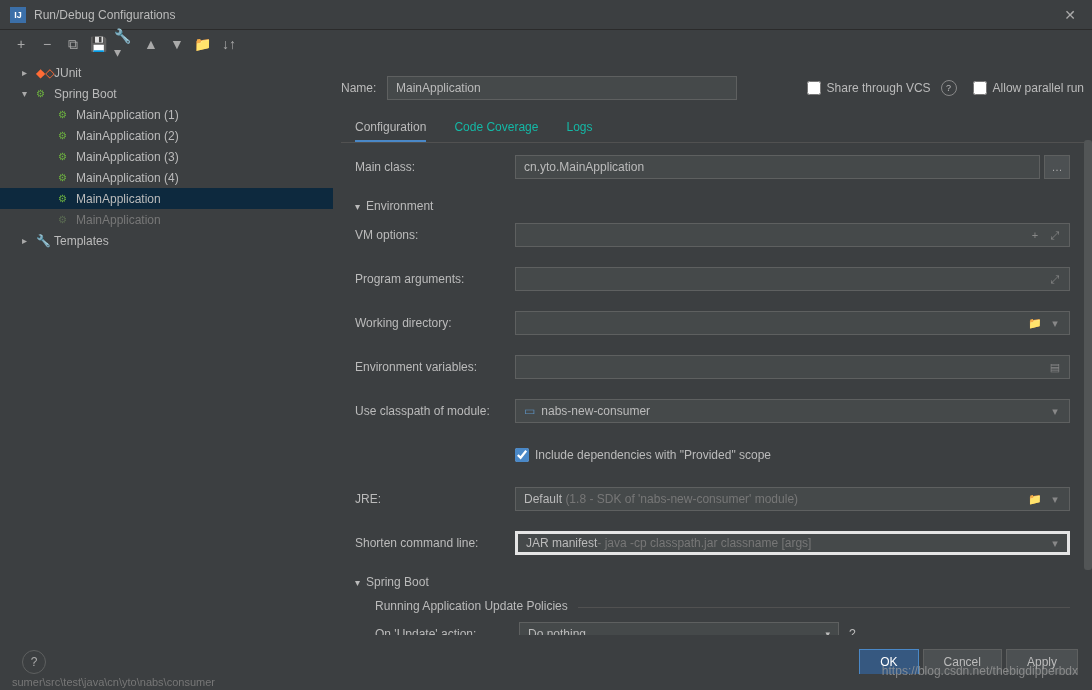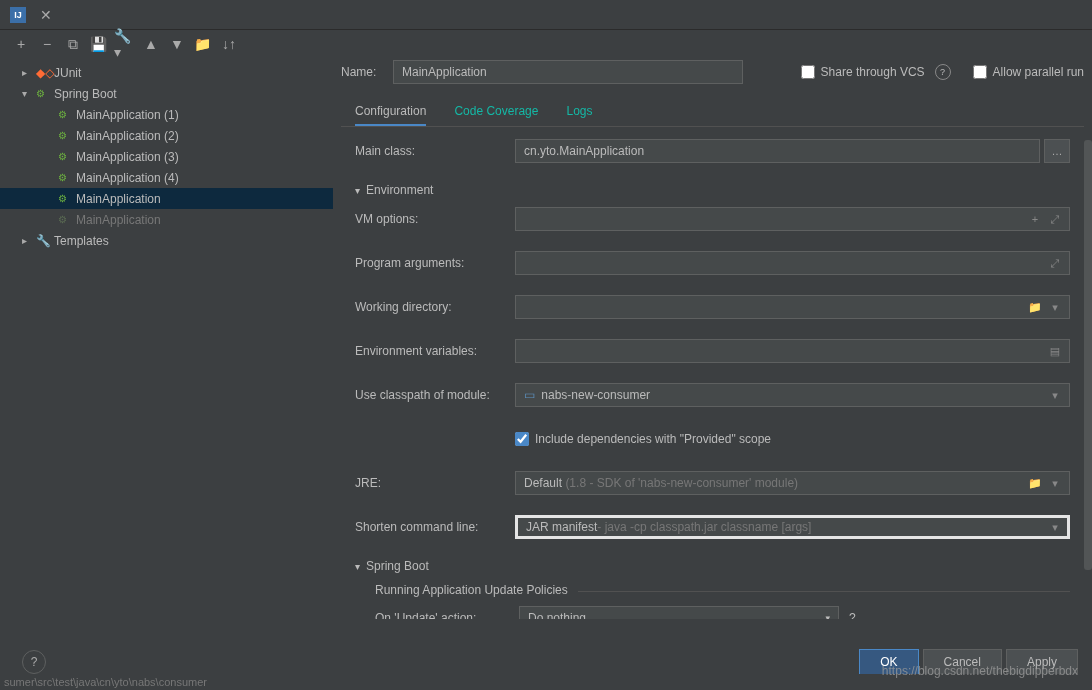--- a/index.html
+++ b/index.html
@@ -16,21 +16,21 @@
 .tree-item.l2 { padding-left: 58px; }
 .tree-item.selected { background: #0d293e; }
 .tree-item .arrow { width: 14px; color: #aaa; font-size: 10px; }
 .tree-item .ticon { width: 18px; display: inline-flex; }
 .junit-ico { color: #ff6b35; }
 .spring-ico, .springm-ico { color: #6db33f; font-size: 10px; }
 .spring-ico.d { color: #5a6b52; }
 .wrench-ico { color: #aaa; }
 .content { flex: 1; padding: 0 8px; position: relative; }
 .row { display: flex; align-items: center; margin-bottom: 6px; }
-.row.top { margin-top: 2px; margin-bottom: 14px; gap: 6px; }
+.row.top { margin-top: 18px; margin-bottom: 14px; }
 .lbl-n { width: 46px; }
 .inp { background: #45494a; border: 1px solid #5e6060; color: #bbbbbb; height: 24px; padding: 0 8px; font-size: 12px; }
 .inp.name { width: 350px; }
 .chk { display: flex; align-items: center; gap: 6px; margin-left: 16px; }
 .chk input { width: 14px; height: 14px; accent-color: #4a88c7; }
 .chk .q { width: 16px; height: 16px; border: 1px solid #888; border-radius: 50%; display: inline-flex; align-items: center; justify-content: center; font-size: 9px; margin-left: 4px; }
 .tabs { border-bottom: 1px solid #515151; display: flex; gap: 28px; padding: 0 14px; margin-bottom: 12px; }
 .tab { padding: 6px 0; cursor: pointer; color: #14b8a6; }
 .tab.active { border-bottom: 2px solid #4a88c7; color: #bbbbbb; }
 .form-area { padding: 0 14px; height: 480px; overflow: hidden; }
@@ -43,37 +43,38 @@
 .btn-end { width: 22px; height: 22px; position: absolute; right: 4px; top: 1px; display: flex; align-items: center; justify-content: center; color: #888; font-size: 11px; }
 .rel { position: relative; }
 .sect { display: flex; align-items: center; margin: 6px 0 10px 0; color: #bbbbbb; font-size: 12px; }
 .sect .arrow { font-size: 10px; margin-right: 6px; }
 .dim { color: #777; }
 .footer { position: absolute; bottom: 10px; left: 0; right: 0; height: 36px; display: flex; align-items: center; padding: 0 14px; }
 .footer .help { width: 24px; height: 24px; border: 1px solid #5e6060; border-radius: 12px; display: flex; align-items: center; justify-content: center; color: #aaa; margin-left: 8px; }
 .footer .btns { margin-left: auto; display: flex; gap: 4px; }
 .btn { height: 26px; padding: 0 20px; background: #4c5052; border: 1px solid #5e6060; color: #bbbbbb; cursor: pointer; font-size: 12px; }
 .btn.primary { background: #365880; border: 1px solid #4a88c7; color: #fff; }
-.status { position: absolute; bottom: 0; left: 0; right: 0; height: 16px; background: #3c3f41; color: #777; font-size: 11px; padding: 0 4px; display: flex; align-items: center; }
+.status { position: absolute; bottom: 0; left: 0; right: 0; height: 16px; background: #3c3f41; color: #777; font-size: 11px; padding: 0 12px; display: flex; align-items: center; }
 .watermark { position: absolute; bottom: 12px; right: 14px; color: #999; font-size: 12px; opacity: 0.8; }
 .chk-row { display: flex; flex-wrap: wrap; gap: 30px; margin-top: 8px; margin-bottom: 10px; }
 .sub-sect { margin-left: 20px; margin-top: 6px; }
 .sub-sect .form-row { min-height: 26px; }
 .sub-sect .form-lbl { width: 144px; }
 .select { background: #45494a; border: 1px solid #5e6060; color: #bbbbbb; height: 24px; padding: 0 8px; width: 320px; display: flex; align-items: center; justify-content: space-between; }
 .select .sarr { font-size: 9px; }
 .fieldset-lbl { border-top: 1px solid #515151; flex: 1; margin-left: 10px; height: 1px; margin-top: 2px; }
 .scroll-ind { position: absolute; right: 0; top: 82px; width: 8px; height: 500px; background: #3c3f41; }
 .scroll-thumb { width: 8px; height: 430px; background: #525556; border-radius: 3px; }
 </style>
 </head>
 <body>
 
 <div class="titlebar">
   <span class="icon">IJ</span>
+  <span class="title">Run/Debug Configurations</span>
   <span class="close">✕</span>
 </div>
 
 <div class="toolbar">
   <span class="tbtn">+</span>
   <span class="tbtn">−</span>
   <span class="tbtn">⧉</span>
   <span class="tbtn">💾</span>
   <span class="tbtn">🔧▾</span>
   <span class="tbtn">▲</span>

